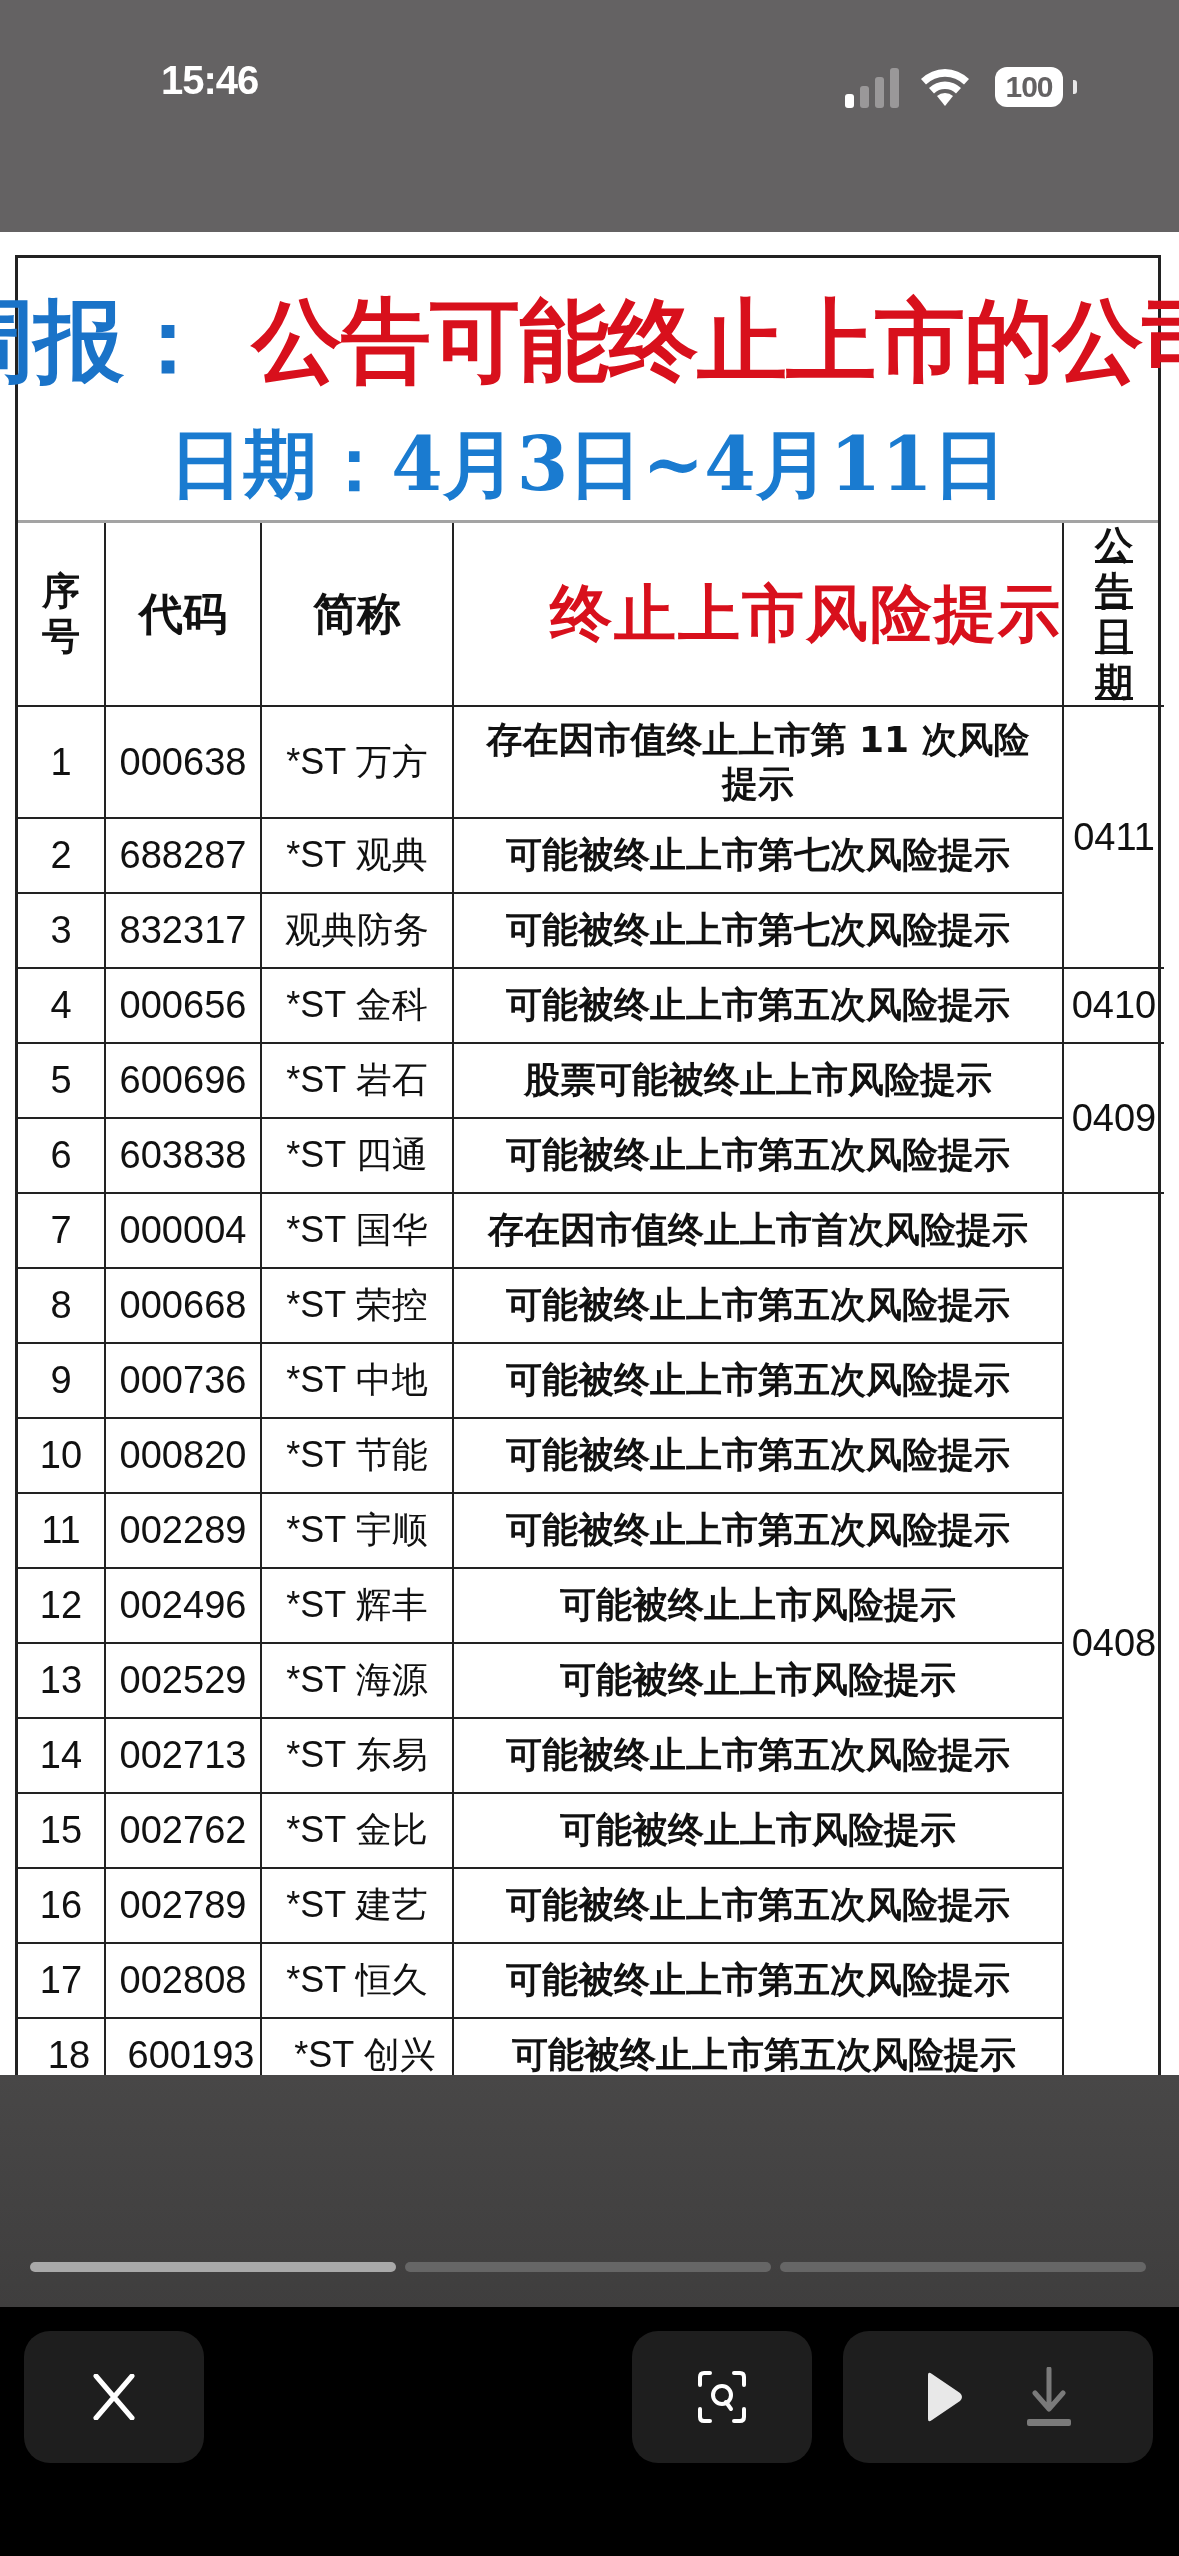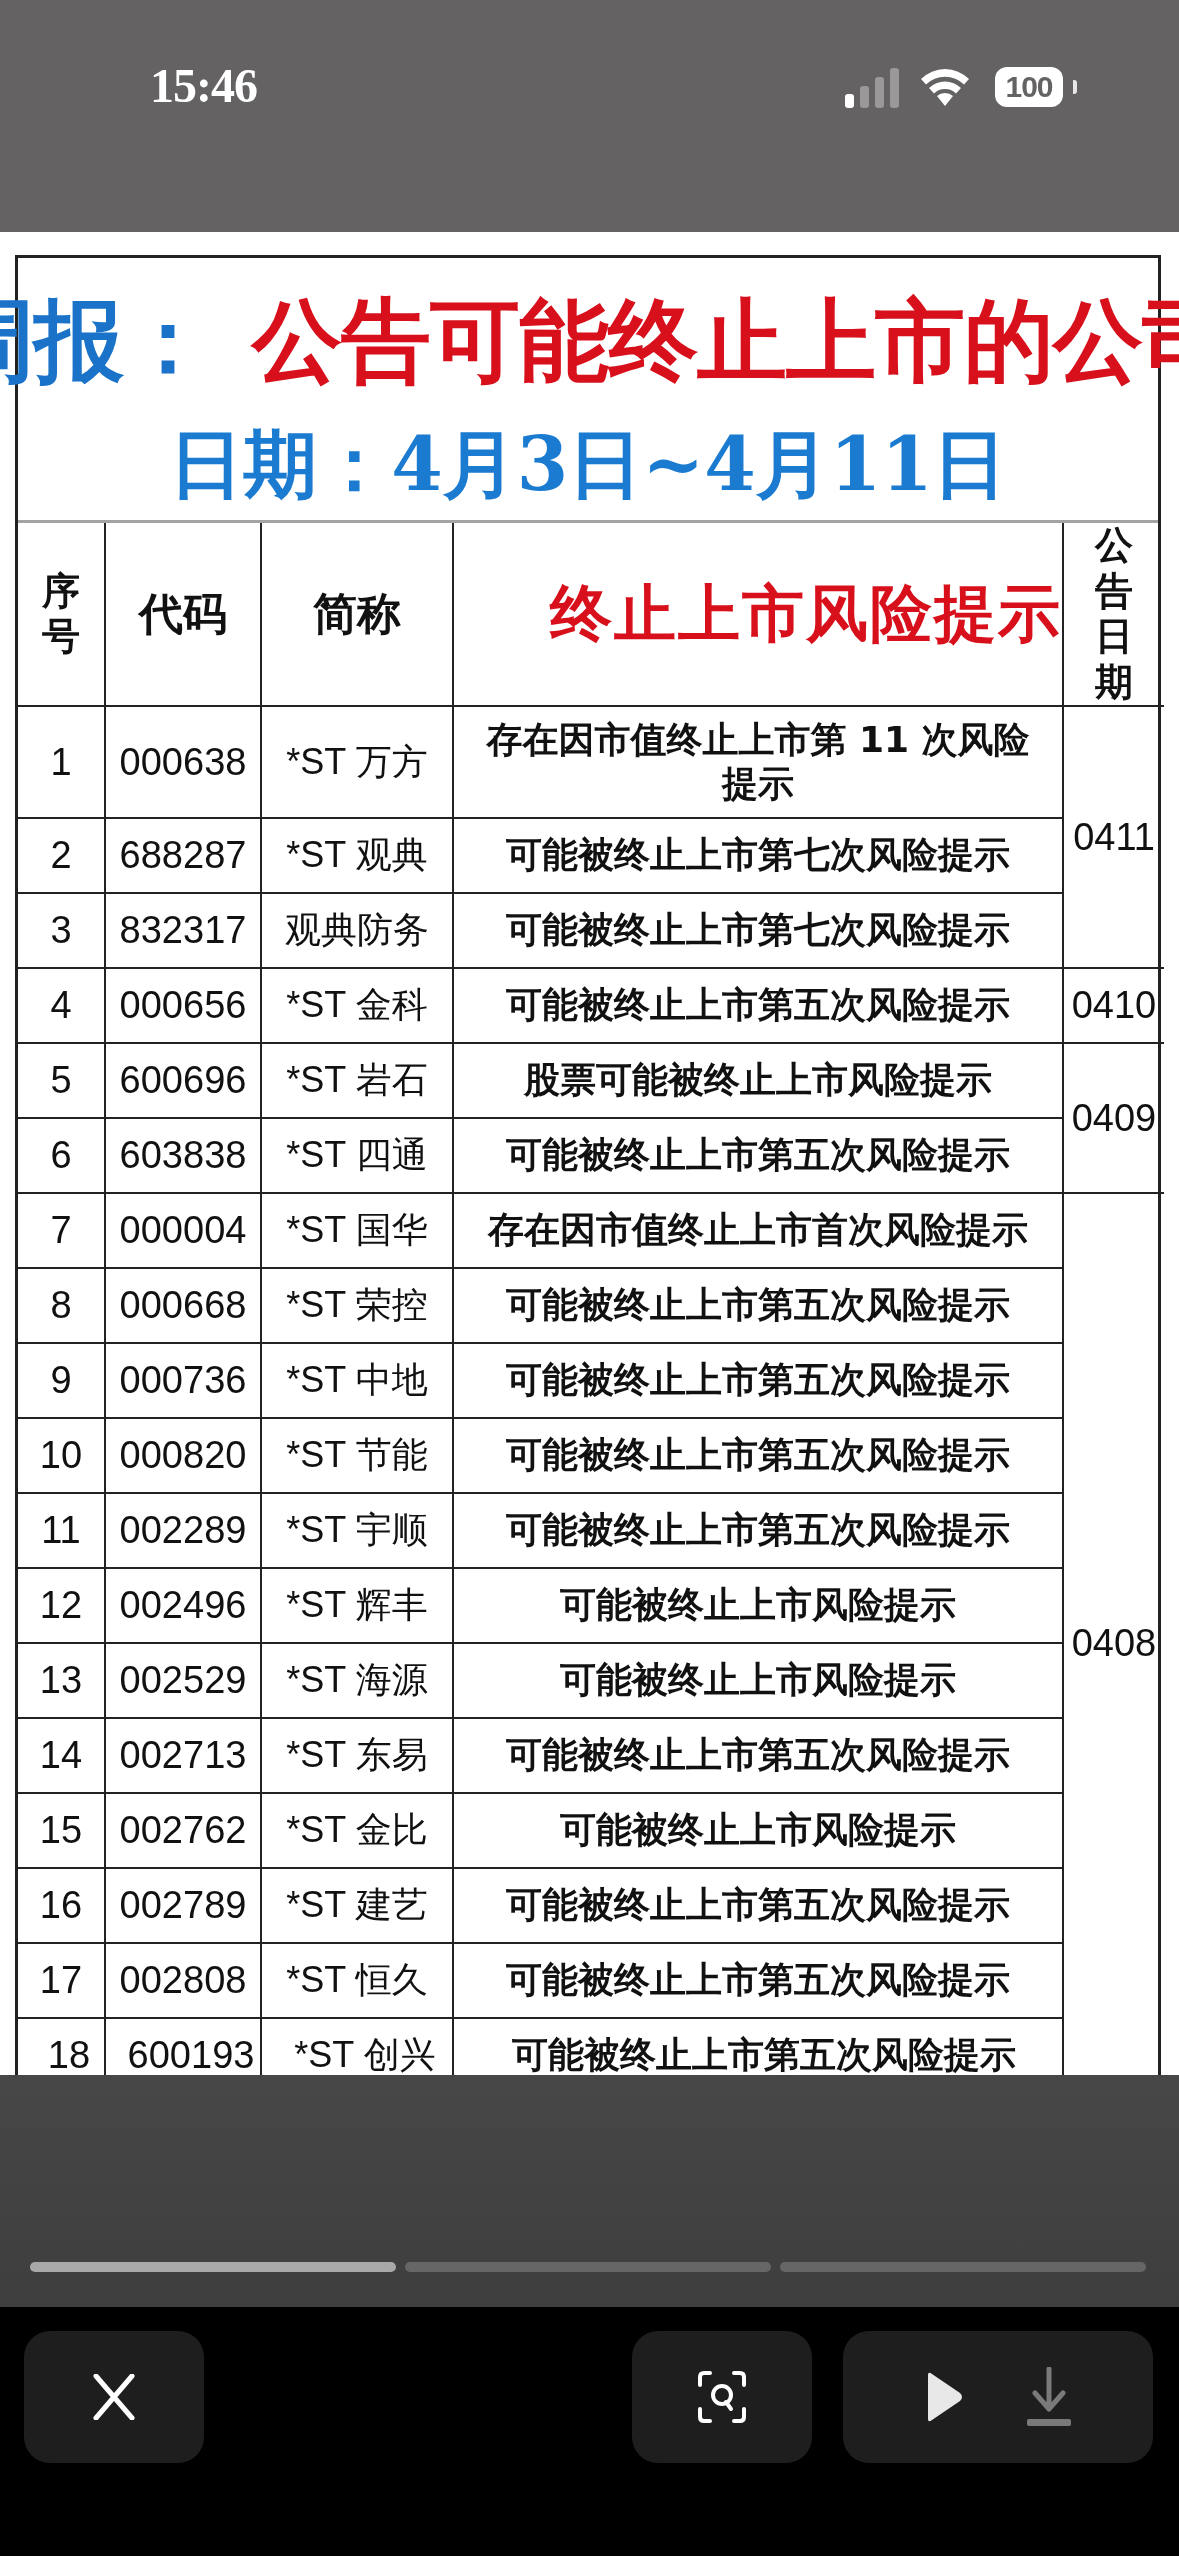--- a/index.html
+++ b/index.html
@@ -1,21 +1,21 @@
 <!DOCTYPE html>
 <html><head>
 <meta charset="utf-8">
 <style>
   * { box-sizing: border-box; margin: 0; padding: 0; }
   html, body { width: 1179px; height: 2556px; overflow: hidden; background: #000; }
   body { position: relative; font-family: "DejaVu Sans", "Liberation Sans", sans-serif; }
 
   
   .status-bar { position: absolute; left: 0; top: 0; width: 1179px; height: 232px; background: #646263; }
-  .status-time { position: absolute; left: 150px; top: 58px; font-family: Liberation Serif, serif; font-weight: 700; font-size: 48px; color: #fff; letter-spacing: -1px; }
+  .status-time { position: absolute; left: 161px; top: 58px; font-family: Liberation Sans, sans-serif; font-weight: 700; font-size: 40px; color: #fff; letter-spacing: -1px; }
   .signal { position: absolute; left: 845px; top: 68px; width: 56px; height: 40px; }
   .signal span { position: absolute; bottom: 0; width: 9px; border-radius: 3px; background: #9a9899; }
   .signal span.on { background: #fff; }
   .wifi { position: absolute; left: 920px; top: 66px; width: 50px; height: 42px; }
   .battery { position: absolute; left: 995px; top: 67px; width: 82px; height: 40px; }
   .battery-body { position: absolute; left: 0; top: 0; width: 68px; height: 40px; background: #fff; border-radius: 12px; color: #646263; font-family: "Liberation Sans", sans-serif; font-weight: 700; font-size: 30px; text-align: center; line-height: 40px; letter-spacing: -1px; }
   .battery-tip { position: absolute; right: 0; top: 13px; width: 4px; height: 14px; background: #fff; border-radius: 0 3px 3px 0; opacity: .85; }
 
   
   .image-area { position: absolute; left: 0; top: 232px; width: 1179px; height: 1843px; background: #fff; }
@@ -90,21 +90,21 @@
         <col style="width:192px">
         <col style="width:610px">
         <col style="width:101px">
       </colgroup>
       <thead>
         <tr>
           <th class="narrow" style="padding:0 14px;">序<br>号</th>
           <th>代码</th>
           <th>简称</th>
           <th class="risk-head">终止上市风险提示</th>
-          <th class="narrow" style="padding:0 28px;">公告<br>日期</th>
+          <th class="narrow" style="padding:0 28px;text-decoration:underline;">公告<br>日期</th>
         </tr>
       </thead>
       <tbody id="table-body">
           <tr>
             <td class="seq" style="height: 112px;">1</td>
             <td class="code" style="height: 112px; margin-top: 32px;">000638</td>
             <td class="name" style="height: 112px;">*ST 万方</td>
             <td class="risk wrap" style="height: 112px;">存在因市值终止上市第 11 次风险提示</td>
             <td class="date" rowspan="3" style="vertical-align: middle;">0411</td>
           </tr>

